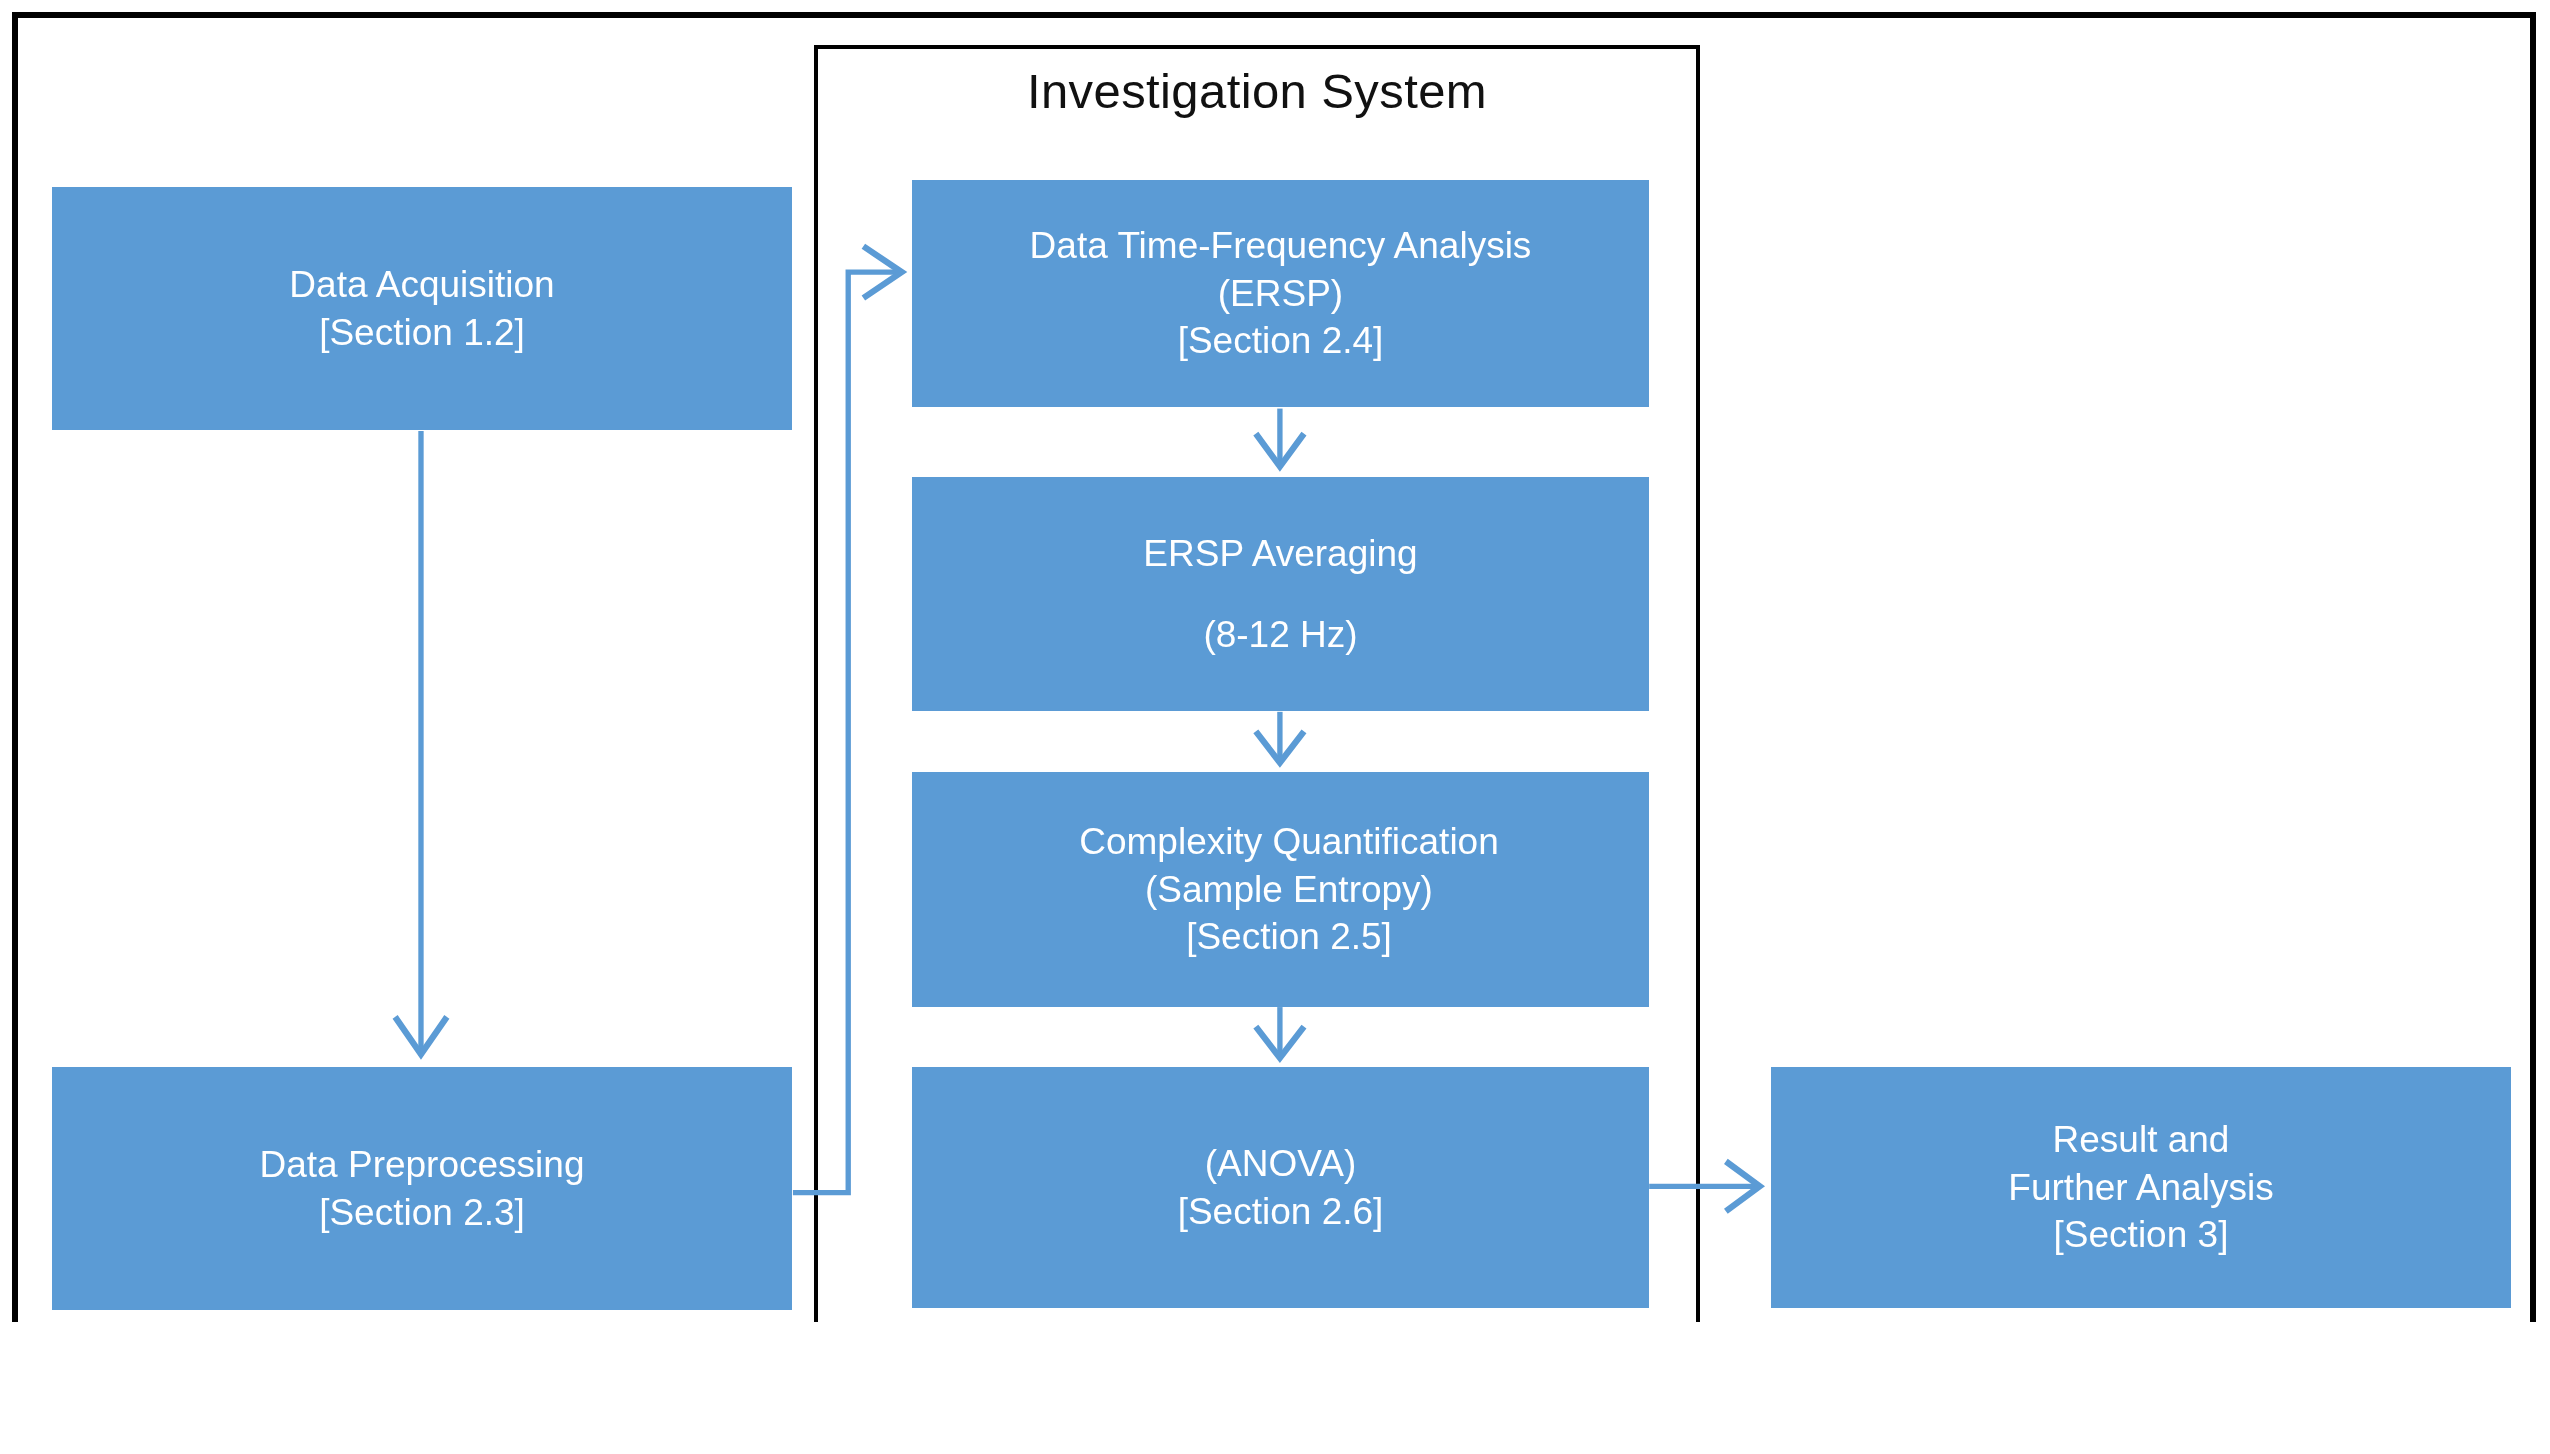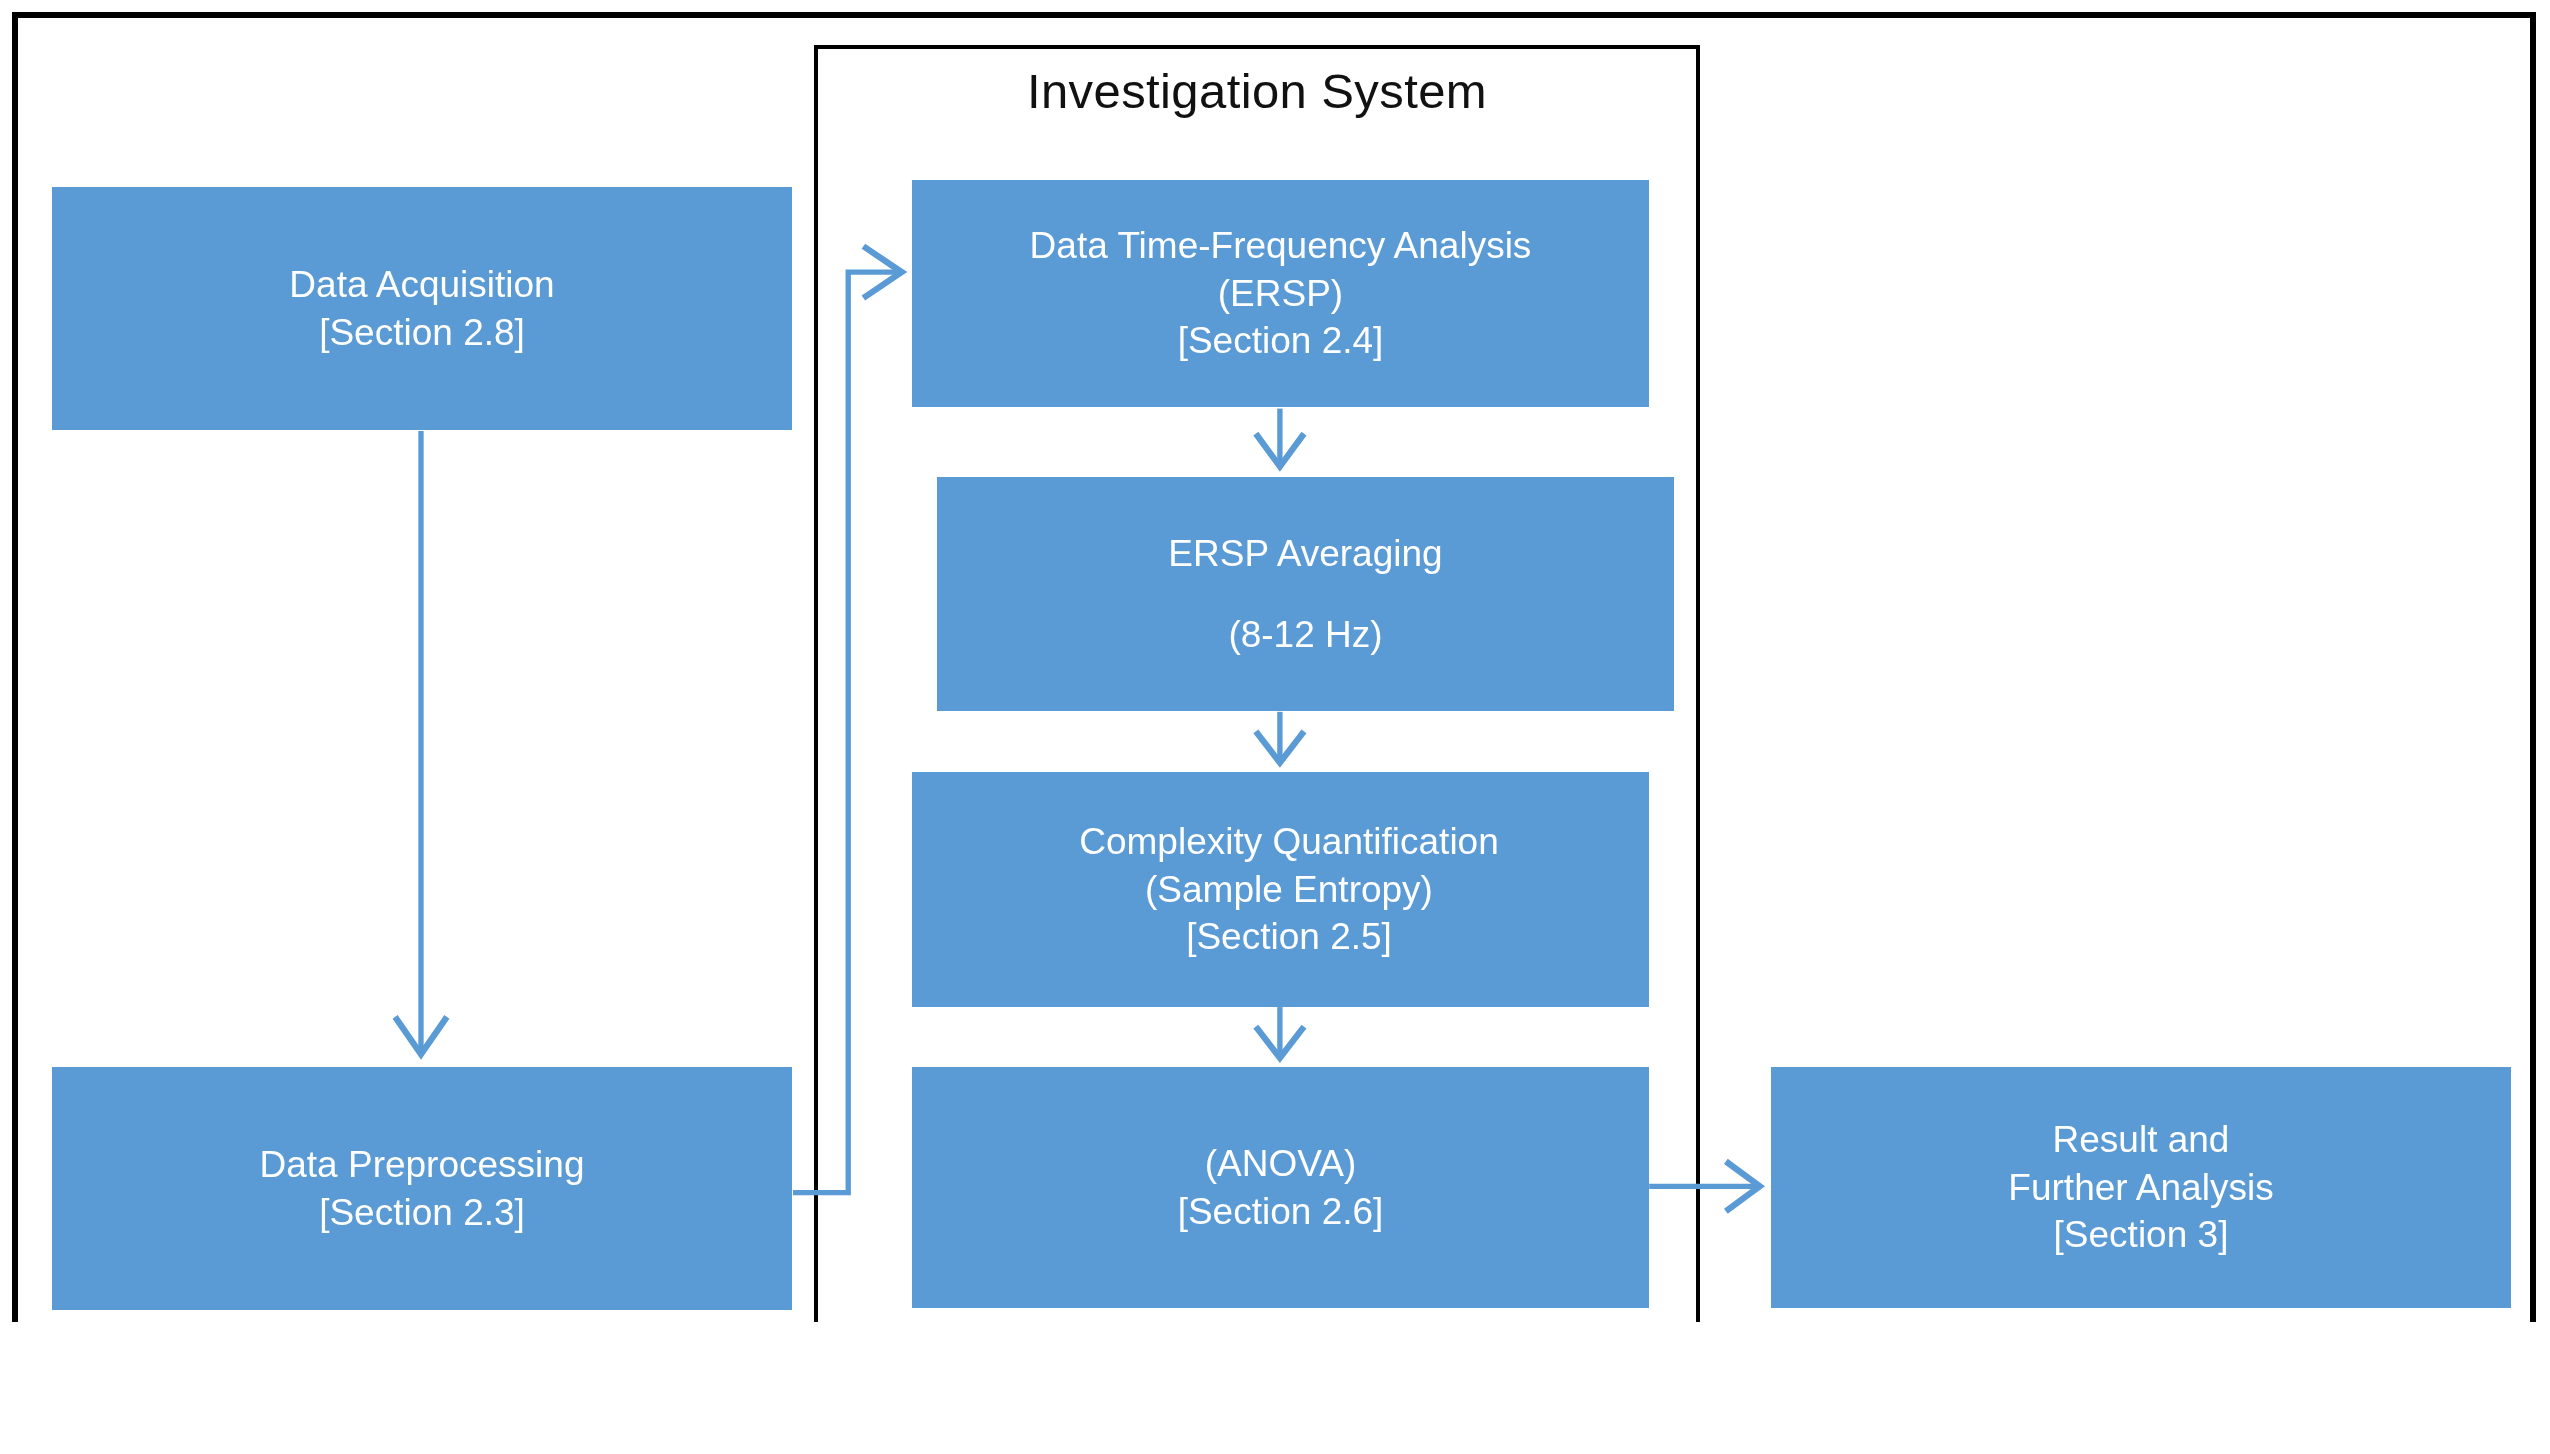--- a/index.html
+++ b/index.html
@@ -68,21 +68,21 @@
     line-height: 1.28;
     box-sizing: border-box;
     padding: 3.6px 9px;
   }
   .box .line { display: block; width: 100%; }
   .box .spacer { display: block; height: 0.9em; }
 
   #box-data-acquisition   { left: 52px;   top: 187px;  width: 740px; height: 243px; }
   #box-data-preprocessing { left: 52px;   top: 1067px; width: 740px; height: 243px; }
   #box-tf-analysis        { left: 912px; top: 180px;  width: 737px; height: 227px; }
-  #box-ersp-averaging     { left: 912px; top: 477px;  width: 737px; height: 234px; margin-left: 25px; }
+  #box-ersp-averaging     { left: 912px; top: 477px;  width: 737px; height: 234px; }
   #box-complexity         { left: 912px; top: 772px;  width: 737px; height: 235px; padding-left: 26px; }
   #box-statistical        { left: 912px; top: 1067px; width: 737px; height: 241px; }
   #box-result             { left: 1771px; top: 1067px; width: 740px; height: 241px; }
 
   
   .connectors {
     position: absolute;
     left: 0;
     top: 0;
     width: 2550px;
@@ -140,21 +140,21 @@
     </g>
 
     <g>
       <path class="conn-line" d="M 1849 1330 L 1972 1330"></path>
       <path class="conn-head" d="M 1935 1302 L 1973 1330 L 1935 1358"></path>
     </g>
   </svg>
 
   <div class="box" id="box-data-acquisition">
     <span class="line">Data Acquisition</span>
-    <span class="line">[Section 2.8]</span>
+    <span class="line">[Section 1.2]</span>
   </div>
 
   <div class="box" id="box-data-preprocessing">
     <span class="line">Data Preprocessing</span>
     <span class="line">[Section 2.3]</span>
   </div>
 
   <div class="box" id="box-tf-analysis">
     <span class="line">Data Time-Frequency Analysis</span>
     <span class="line">(ERSP)</span>

